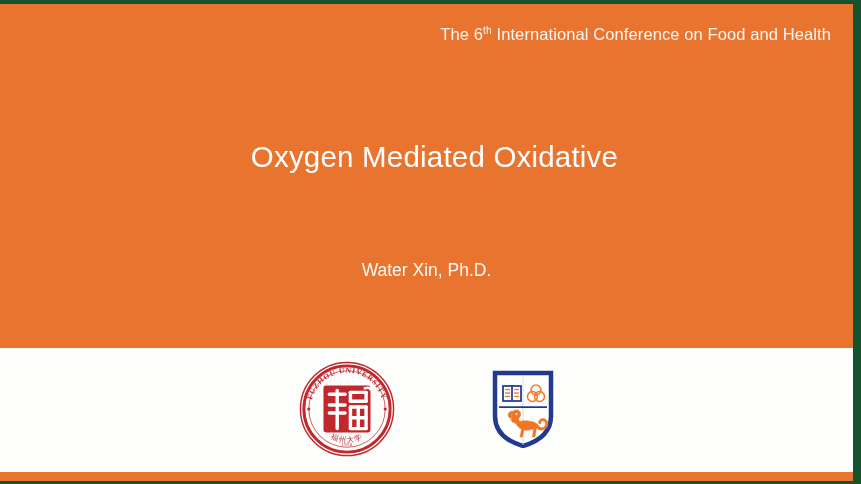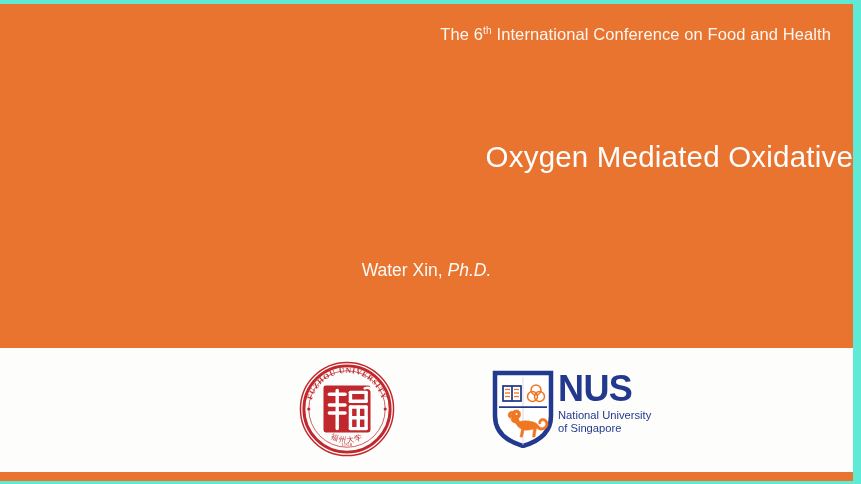--- a/index.html
+++ b/index.html
@@ -11,21 +11,21 @@
     width: 861px;
     height: 484px;
     overflow: hidden;
     font-family: "Liberation Sans", sans-serif;
   }
 
   #slide-frame {
     position: relative;
     width: 861px;
     height: 484px;
-    background: #5eead4;
+    background: #14532d;
     overflow: hidden;
   }
 
   
   #slide-canvas {
     position: absolute;
     left: 0;
     top: 4px;
     width: 853px;
     height: 477px;
@@ -75,46 +75,46 @@
     vertical-align: super;
     line-height: 0;
   }
 
   
   #title-block {
     position: absolute;
     left: 0;
     top: 133px;
     width: 853px;
-    text-align: right;
+    text-align: center;
     color: #ffffff;
     font-size: 29.5px;
     line-height: 39px;
     letter-spacing: 0.2px;
+    padding-left: 8px;
   }
   #title-block .tline {
     display: block;
   }
 
   
   #byline-block {
     position: absolute;
     left: 0;
     top: 255px;
     width: 853px;
     text-align: center;
     color: #fffaf6;
     font-size: 17.5px;
     line-height: 22.5px;
   }
   #byline-block .bline {
     display: block;
   }
   #byline-block .degree {
-    font-style: italic;
   }
 
   
   #logo-row {
     position: absolute;
     left: 0;
     top: 344px;
     width: 853px;
     height: 124px;
   }
@@ -264,25 +264,18 @@
                        c 6,-1 11,3 12,9 c 1,7 -4,13 -11,14 c -5,1 -9,-1 -12,-4
                        l -3,18 l -5,0 l 2,-16 c -6,2 -13,3 -19,2 l -3,14 l -5,0 l 3,-16
                        c -5,-2 -9,-6 -11,-11 l -5,-2 c -3,-1 -5,-4 -5,-7 z"></path>
               <path d="M 44,84 c -5,-3 -9,-1 -11,3 c -2,4 0,8 4,10 l 3,-4 c -2,-1 -3,-3 -2,-5
                        c 1,-2 3,-3 5,-2 z"></path>
             </g>
             <circle cx="49" cy="88" r="2" fill="#ffffff"></circle>
           </svg>
         </div>
 
-        <div id="nus-text-wrap">
-          <span id="nus-wordmark">NUS</span>
-          <span id="nus-tagline">
-            <span class="tl">National University</span>
-            <span class="tl">of Singapore</span>
-          </span>
-        </div>
 
       </div>
     </div>
 
   </div>
 </div>
 
 </body></html>

